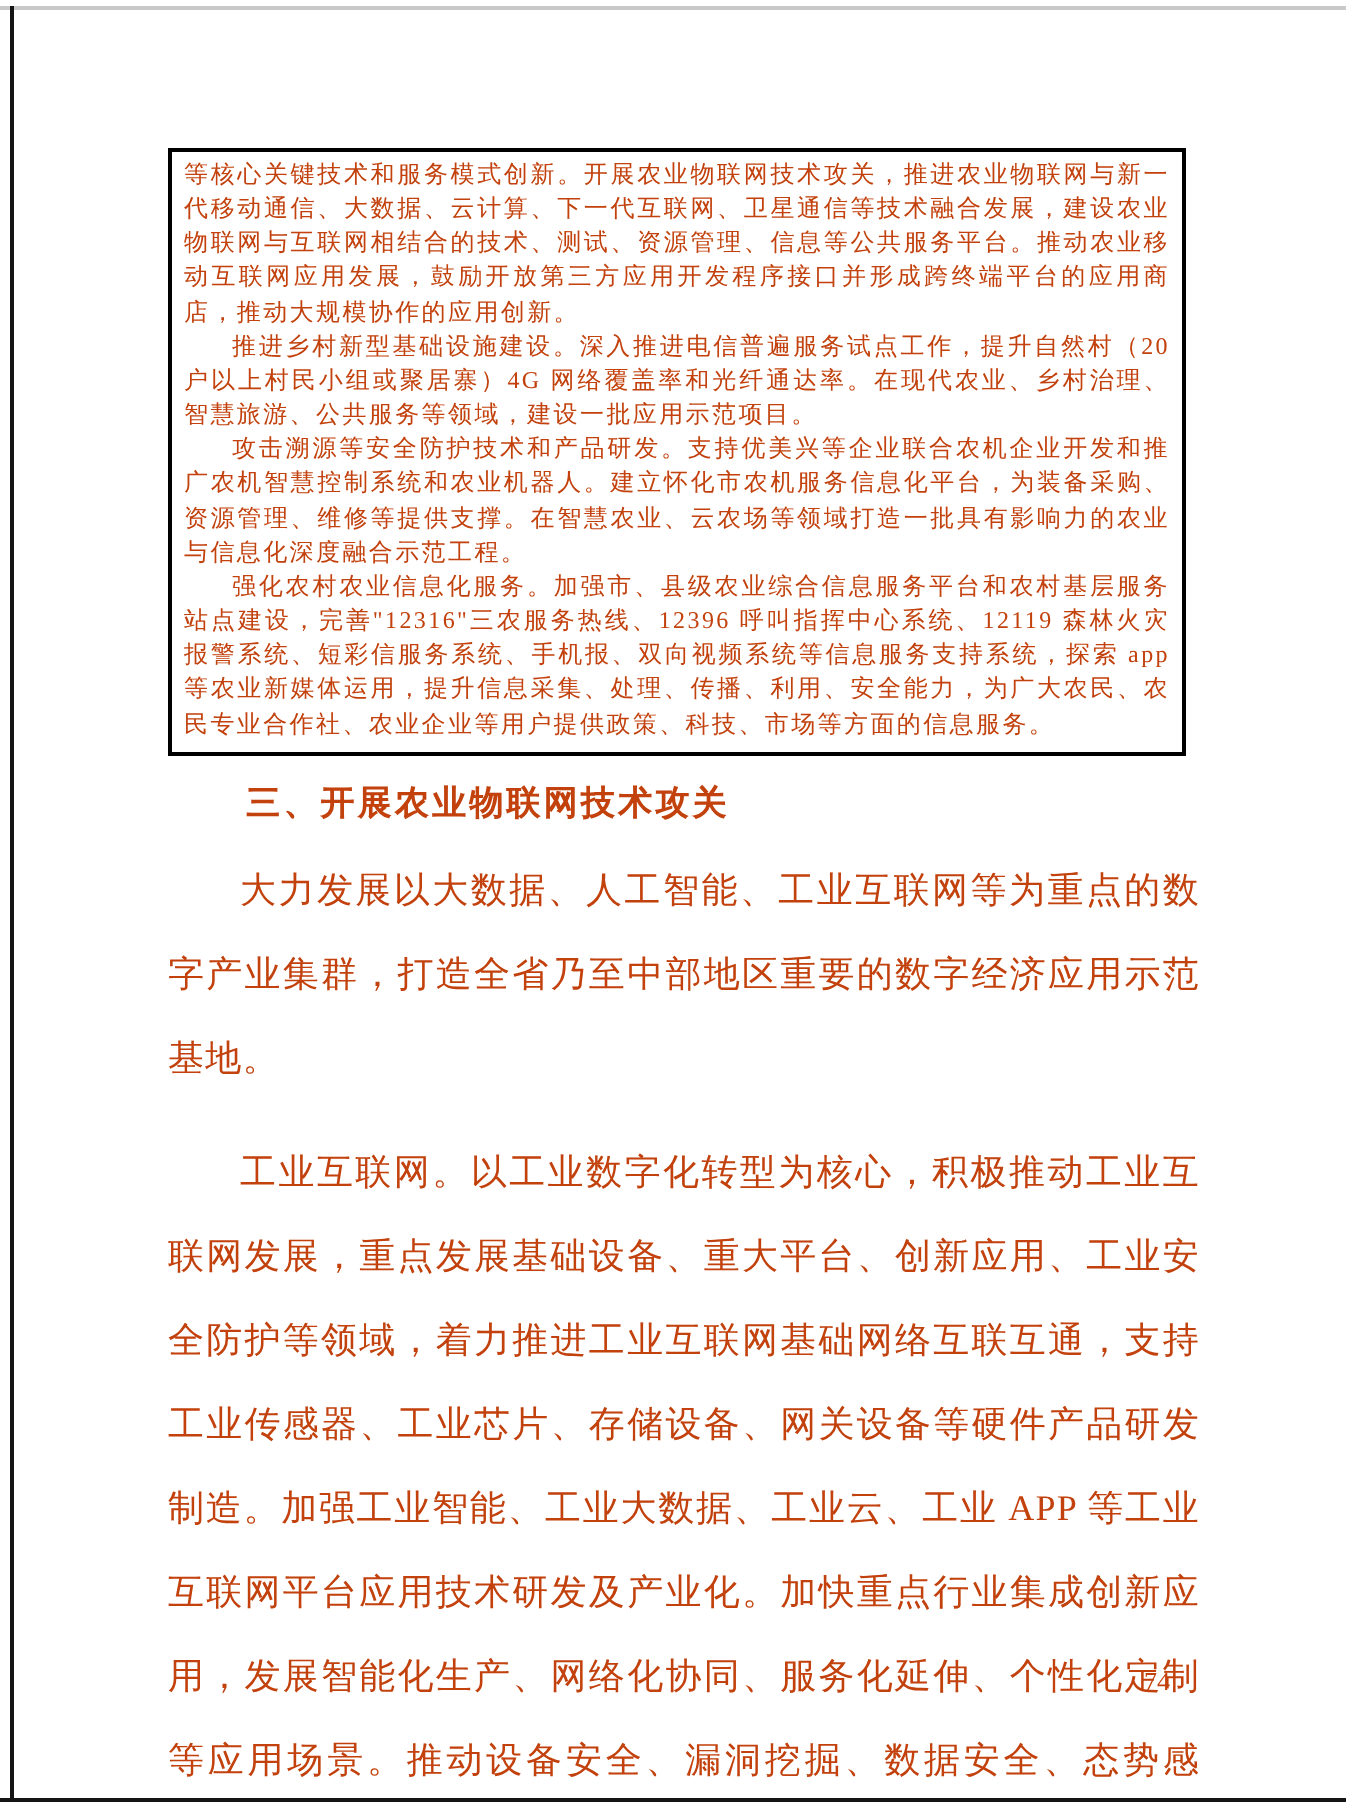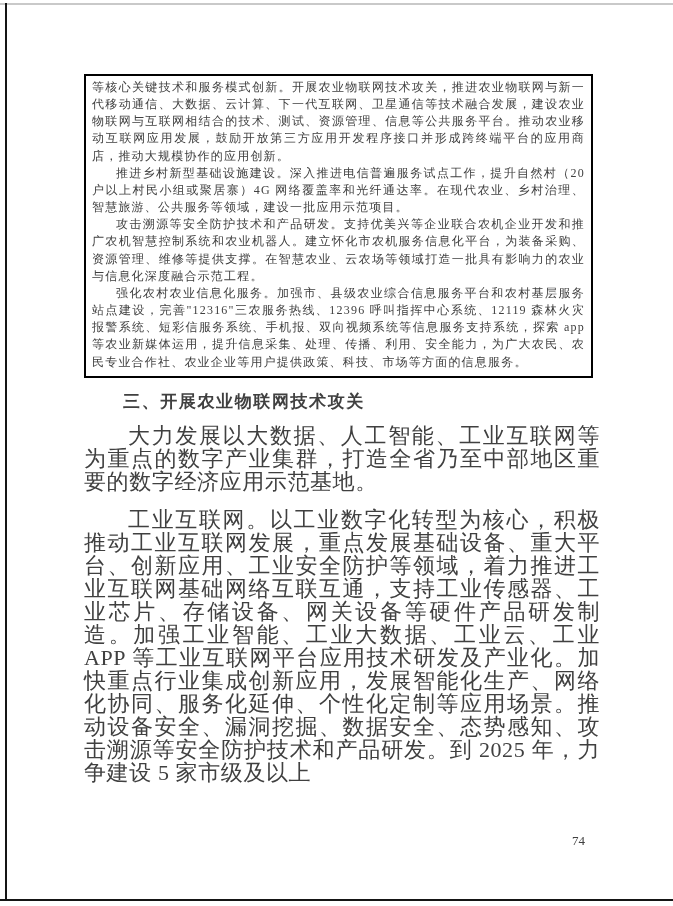--- a/index.html
+++ b/index.html
@@ -7,21 +7,21 @@
     padding: 0;
     background: #ffffff;
   }
   .page {
     position: relative;
     width: 673px;
     height: 906px;
     background: #ffffff;
     overflow: hidden;
     font-family: "Liberation Serif", "DejaVu Serif", serif;
-    color: #404040;
+    color: #c2410c;
   }
   .edge-top {
     position: absolute;
     left: 0; top: 3px;
     width: 673px; height: 2px;
     background: #c9c9c9;
   }
   .edge-left {
     position: absolute;
     left: 5px; top: 3px;
@@ -63,22 +63,22 @@
   .section-heading {
     margin: 11px 0 0 0;
     font-size: 17px;
     font-weight: bold;
     letter-spacing: 1.6px;
     text-indent: 2.3em;
     line-height: 26px;
   }
   .body-para {
     margin: 0;
-    font-size: 22px;
-    line-height: 23px;
+    font-size: 18px;
+    line-height: 42px;
     letter-spacing: 0.6px;
     text-align: justify;
     text-indent: 2em;
   }
   .body-para.first {
     margin-top: 9px;
   }
   .body-para.second {
     margin-top: 15px;
   }

